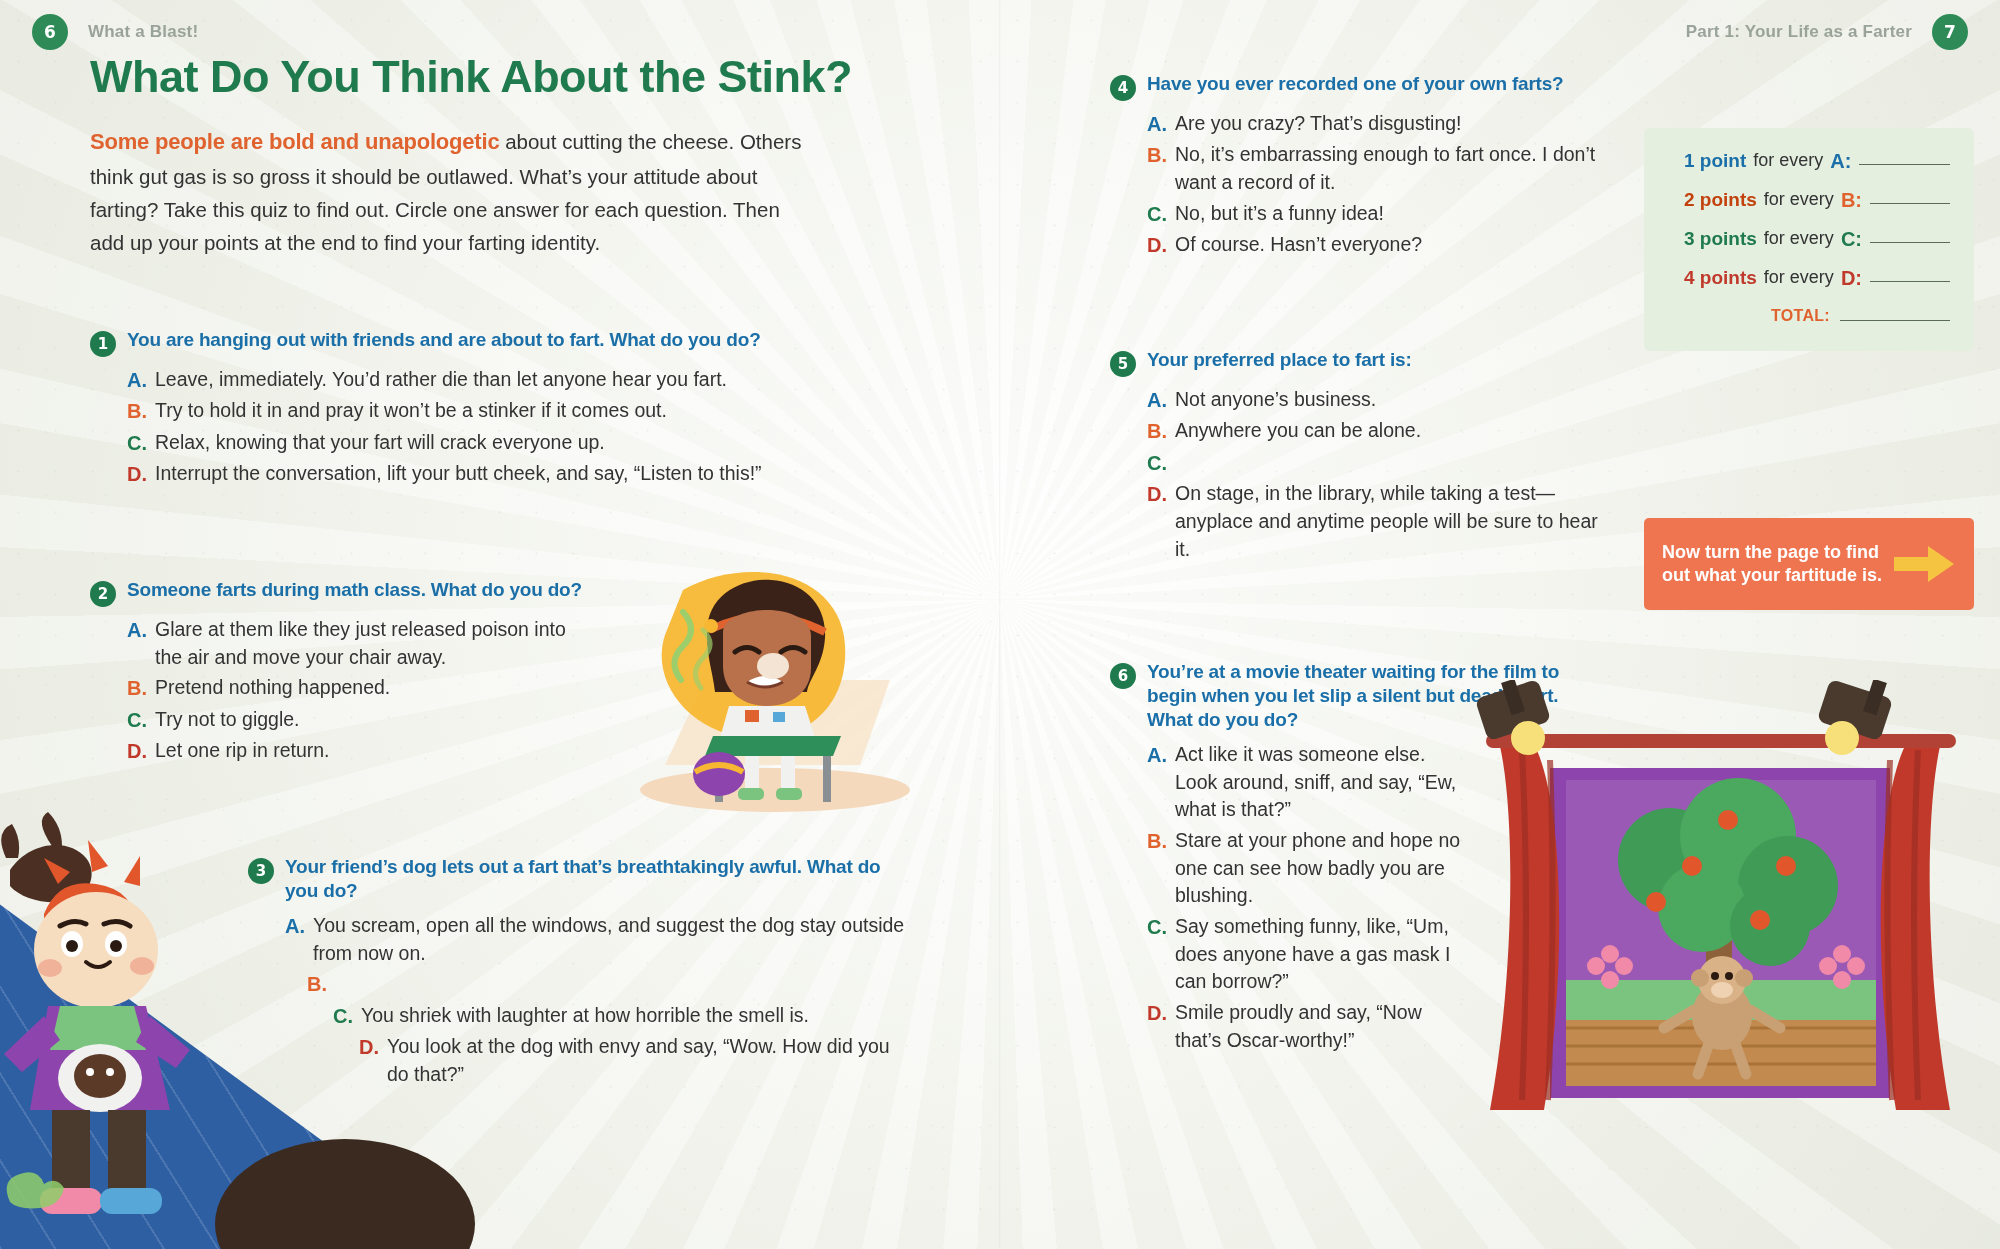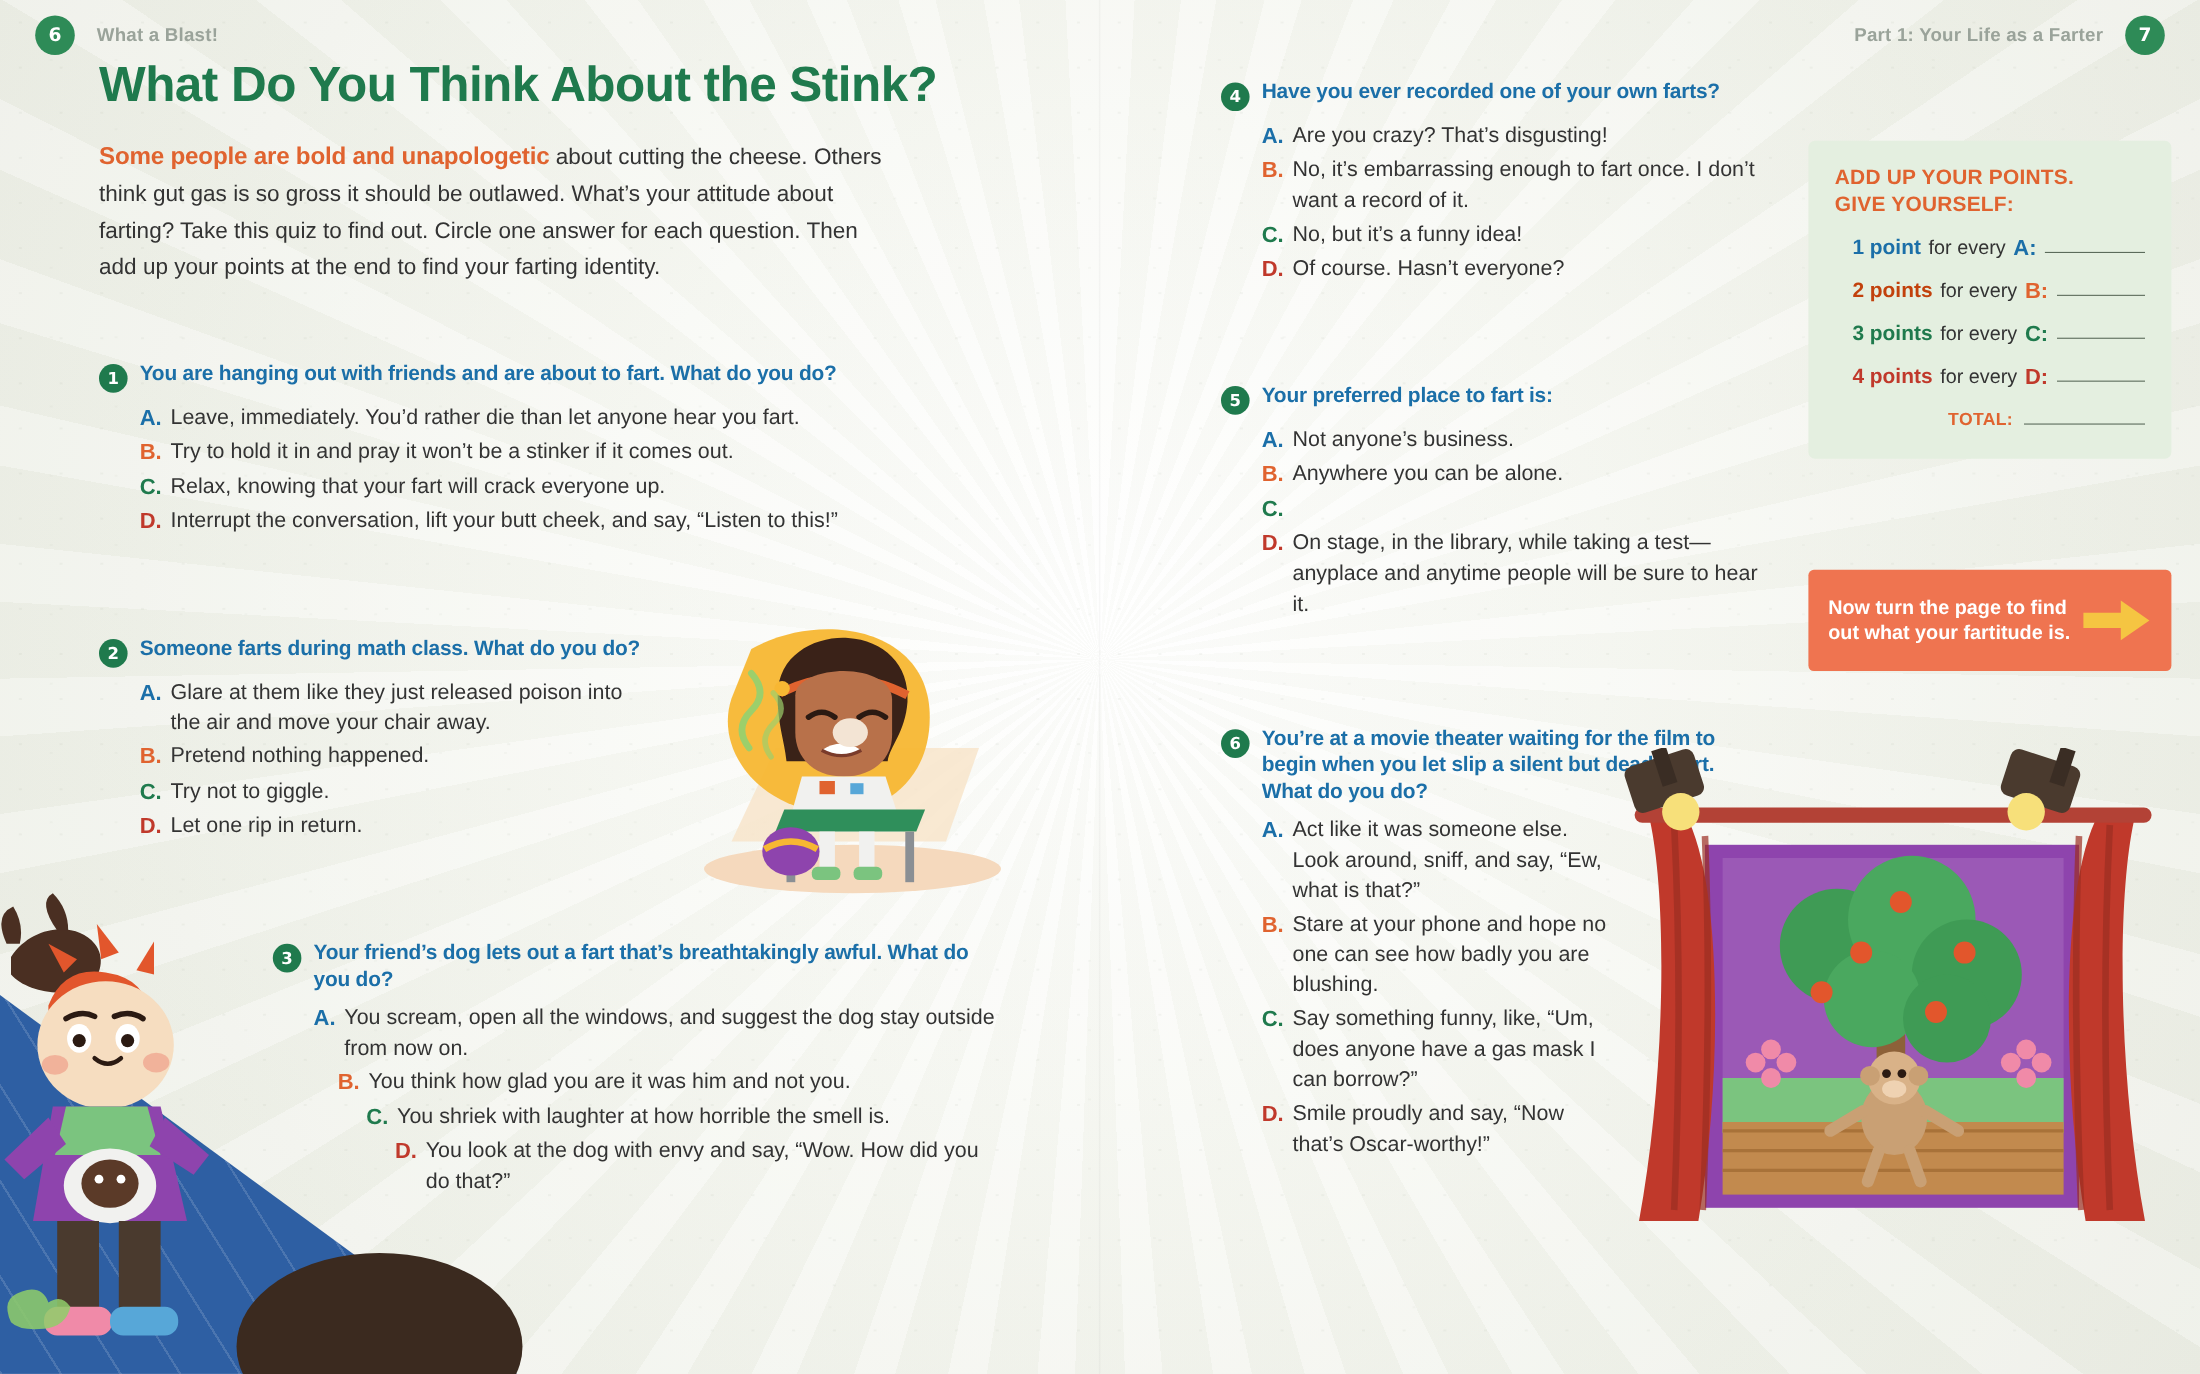--- a/index.html
+++ b/index.html
@@ -219,21 +219,20 @@
       <div class="bullet">3</div>
       <div class="qtext">Your friend’s dog lets out a fart that’s breathtakingly awful. What do you do?</div>
     </div>
     <div class="answers stair" style="margin-left:37px;">
       <div class="ans">
           <span class="lab lab-a">A.</span>
           <span>You scream, open all the windows, and suggest the dog stay outside from now on.</span>
         </div>
       <div class="ans">
           <span class="lab lab-b">B.</span>
-          <span>You think how glad you are it was him and not you.</span>
         </div>
       <div class="ans">
           <span class="lab lab-c">C.</span>
           <span>You shriek with laughter at how horrible the smell is.</span>
         </div>
       <div class="ans">
           <span class="lab lab-d">D.</span>
           <span>You look at the dog with envy and say, “Wow. How did you do that?”</span>
         </div>
     </div>
@@ -307,24 +306,20 @@
           <span>Say something funny, like, “Um, does anyone have a gas mask I can borrow?”</span>
         </div>
       <div class="ans">
           <span class="lab lab-d">D.</span>
           <span>Smile proudly and say, “Now that’s Oscar-worthy!”</span>
         </div>
     </div>
   </div>
 
   <div class="pointsbox">
-    <div class="pb-title">
-      <div>ADD UP YOUR POINTS.</div>
-      <div>GIVE YOURSELF:</div>
-    </div>
     <div class="pb-row">
       <span class="pb-pts" style="color:#1b6fa8;">1 point</span>
       <span class="pb-for">for every</span>
       <span class="pb-letter" style="color:#1b6fa8;">A:</span>
       <span class="pb-line"></span>
     </div>
     <div class="pb-row">
       <span class="pb-pts" style="color:#c2410c;">2 points</span>
       <span class="pb-for">for every</span>
       <span class="pb-letter" style="color:#e0632f;">B:</span>

